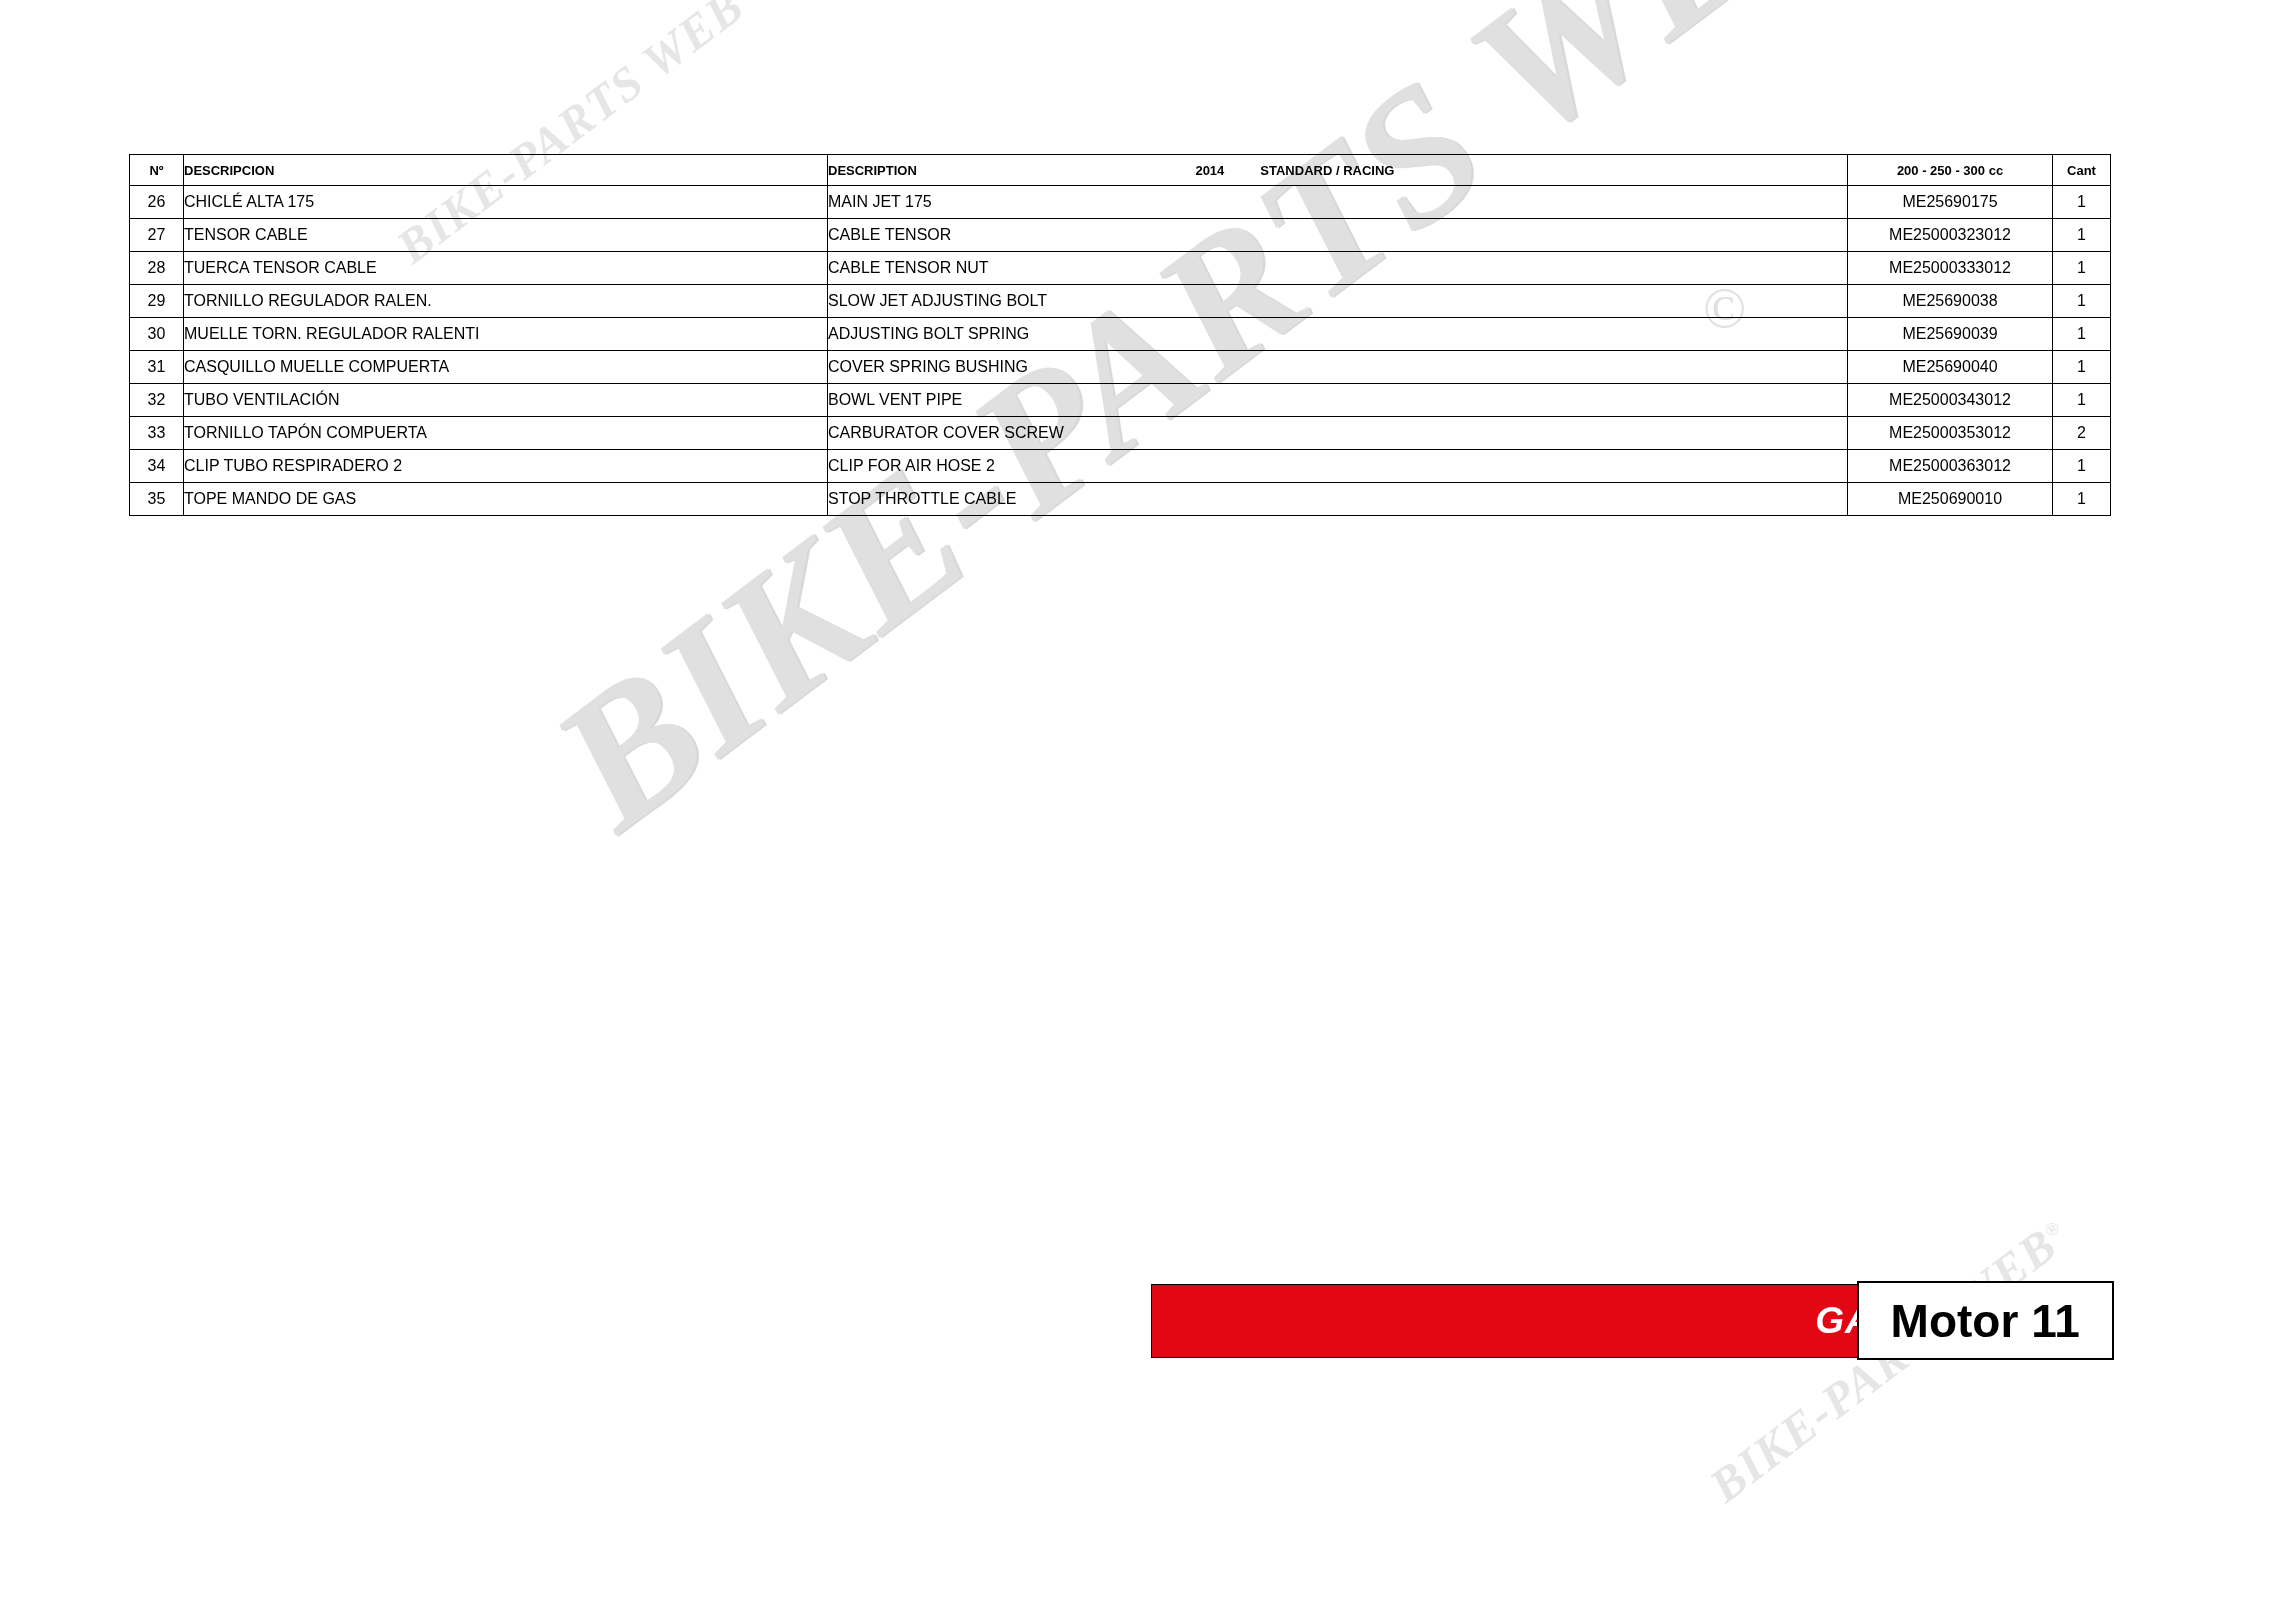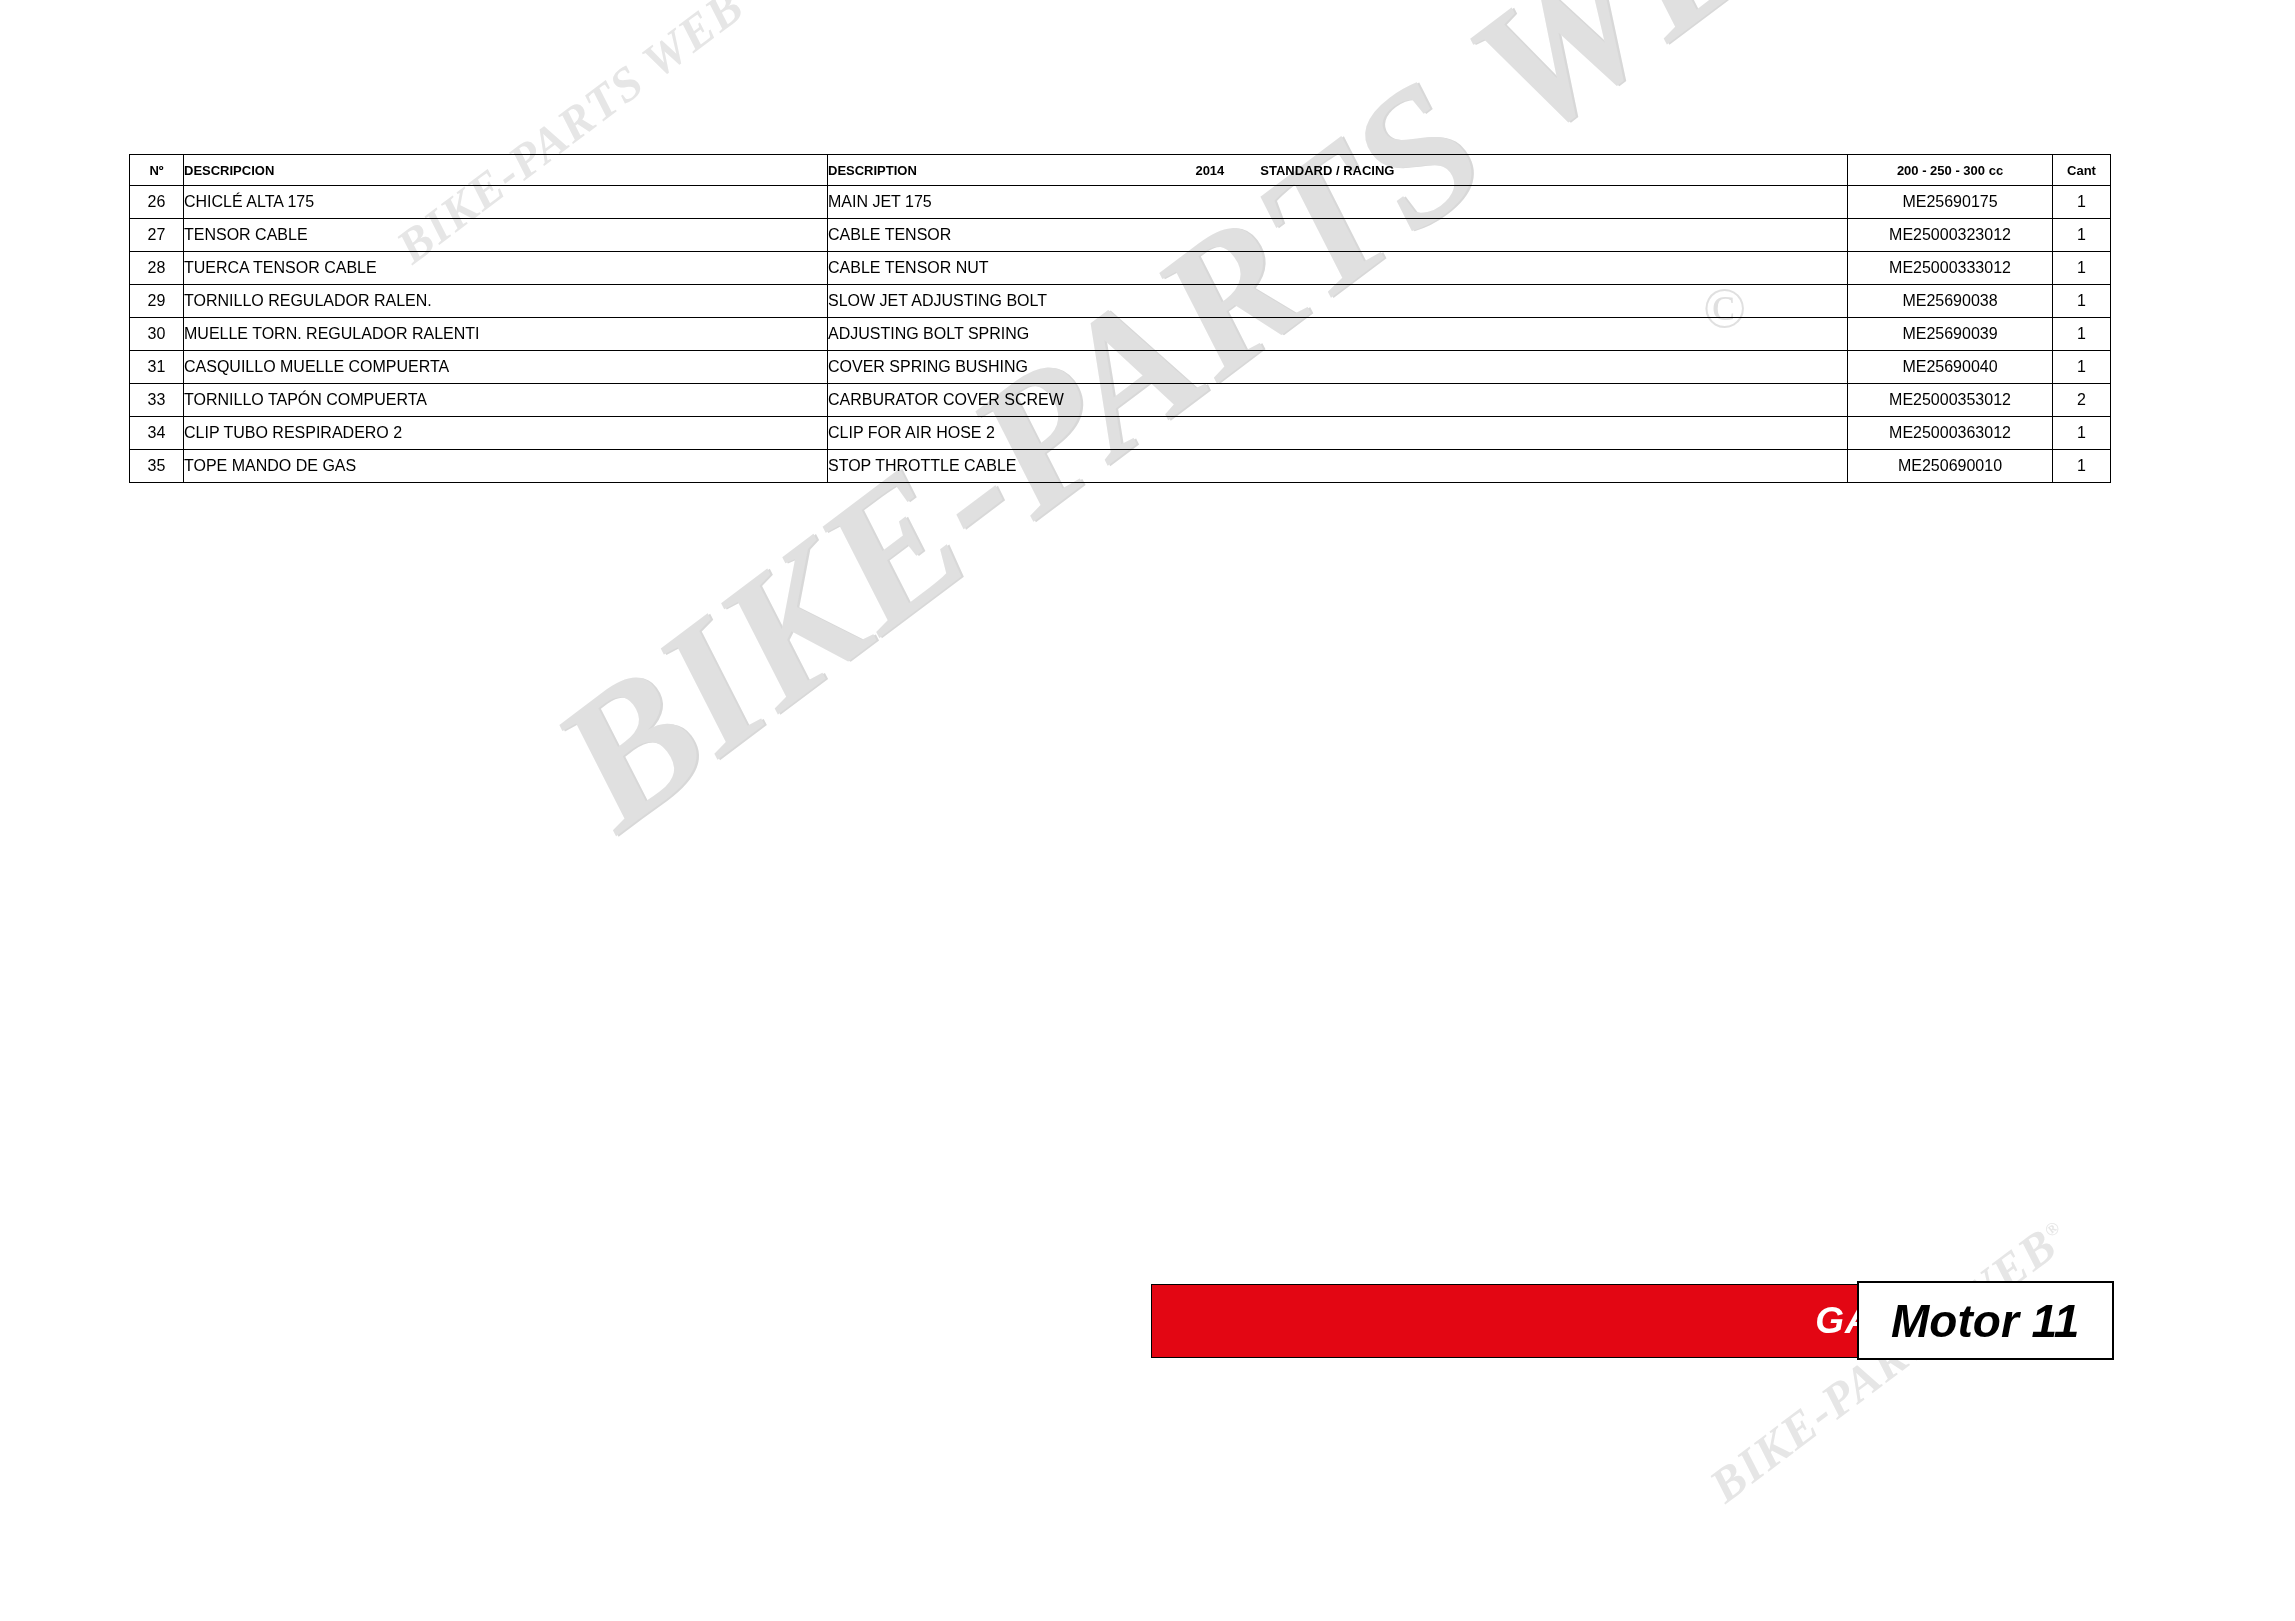--- a/index.html
+++ b/index.html
@@ -149,21 +149,20 @@
     background: #ffffff;
     border: 2.8px solid #000000;
     display: flex;
     align-items: center;
     justify-content: center;
     padding: 0 24px;
     box-sizing: border-box;
   }
   .badge-right span {
     font-family: "Liberation Sans", sans-serif;
-    font-style: italic;
     font-weight: bold;
     font-size: 46px;
     color: #000000;
     letter-spacing: 0px;
   }
 </style>
 </head>
 <body>
 
 <div class="wm wm-main"><span>BIKE-PARTS WEB</span></div>
@@ -226,20 +225,27 @@
         <td class="col-cant">1</td>
       </tr>
       <tr>
         <td class="col-no">31</td>
         <td class="col-desc-es">CASQUILLO MUELLE COMPUERTA</td>
         <td class="col-desc-en">COVER SPRING BUSHING</td>
         <td class="col-ref">ME25690040</td>
         <td class="col-cant">1</td>
       </tr>
       <tr>
+        <td class="col-no">32</td>
+        <td class="col-desc-es">TUBO VENTILACIÓN</td>
+        <td class="col-desc-en">BOWL VENT PIPE</td>
+        <td class="col-ref">ME25000343012</td>
+        <td class="col-cant">1</td>
+      </tr>
+      <tr>
         <td class="col-no">33</td>
         <td class="col-desc-es">TORNILLO TAPÓN COMPUERTA</td>
         <td class="col-desc-en">CARBURATOR COVER SCREW</td>
         <td class="col-ref">ME25000353012</td>
         <td class="col-cant">2</td>
       </tr>
       <tr>
         <td class="col-no">34</td>
         <td class="col-desc-es">CLIP TUBO RESPIRADERO 2</td>
         <td class="col-desc-en">CLIP FOR AIR HOSE 2</td>

